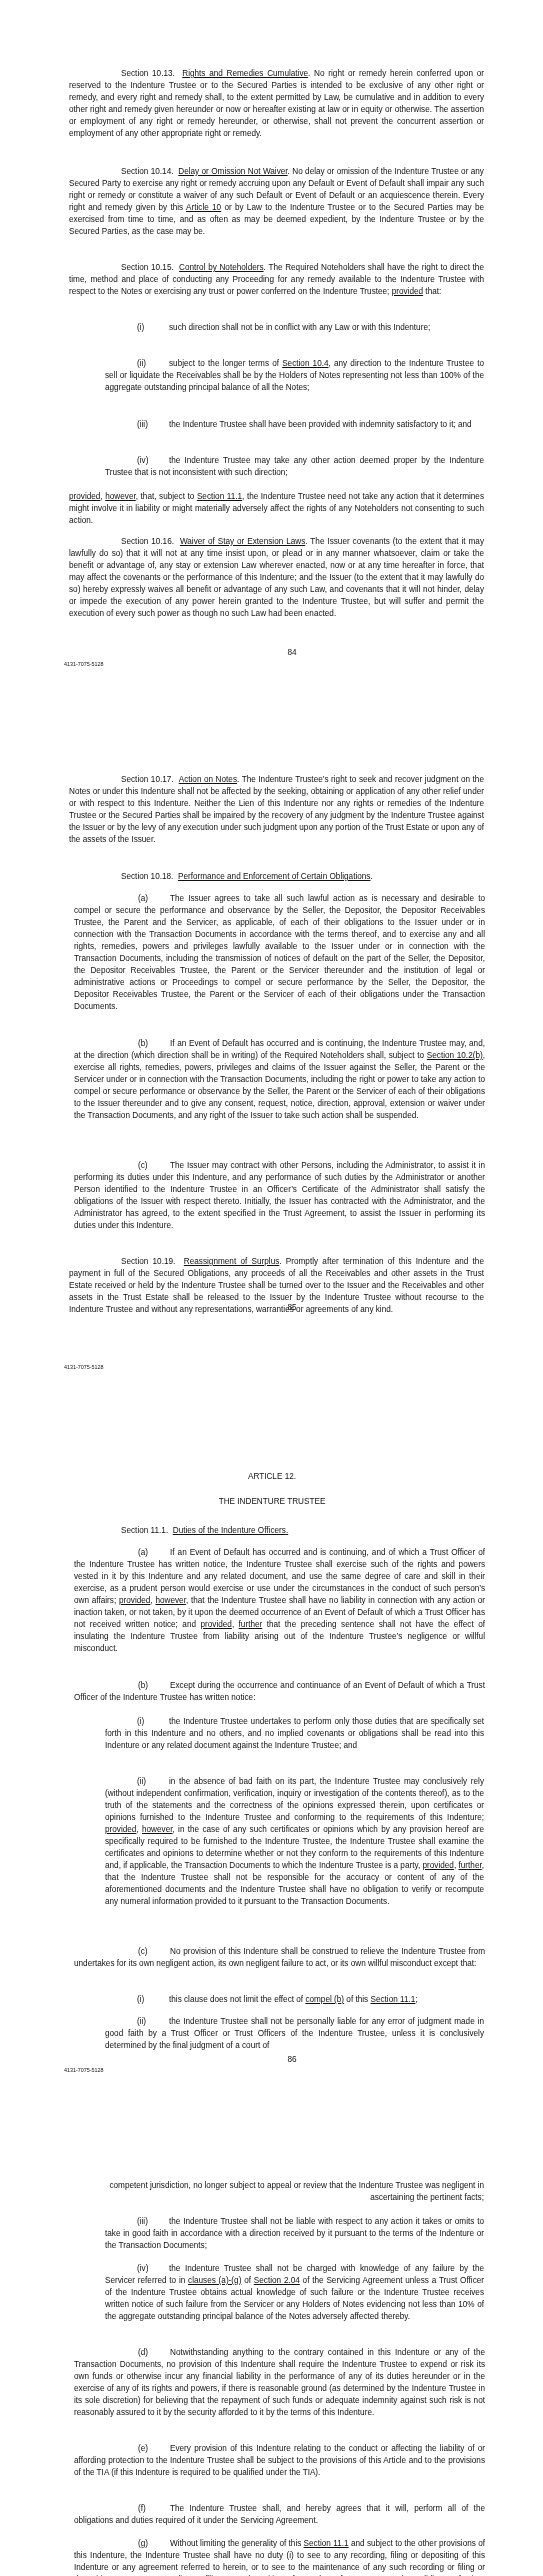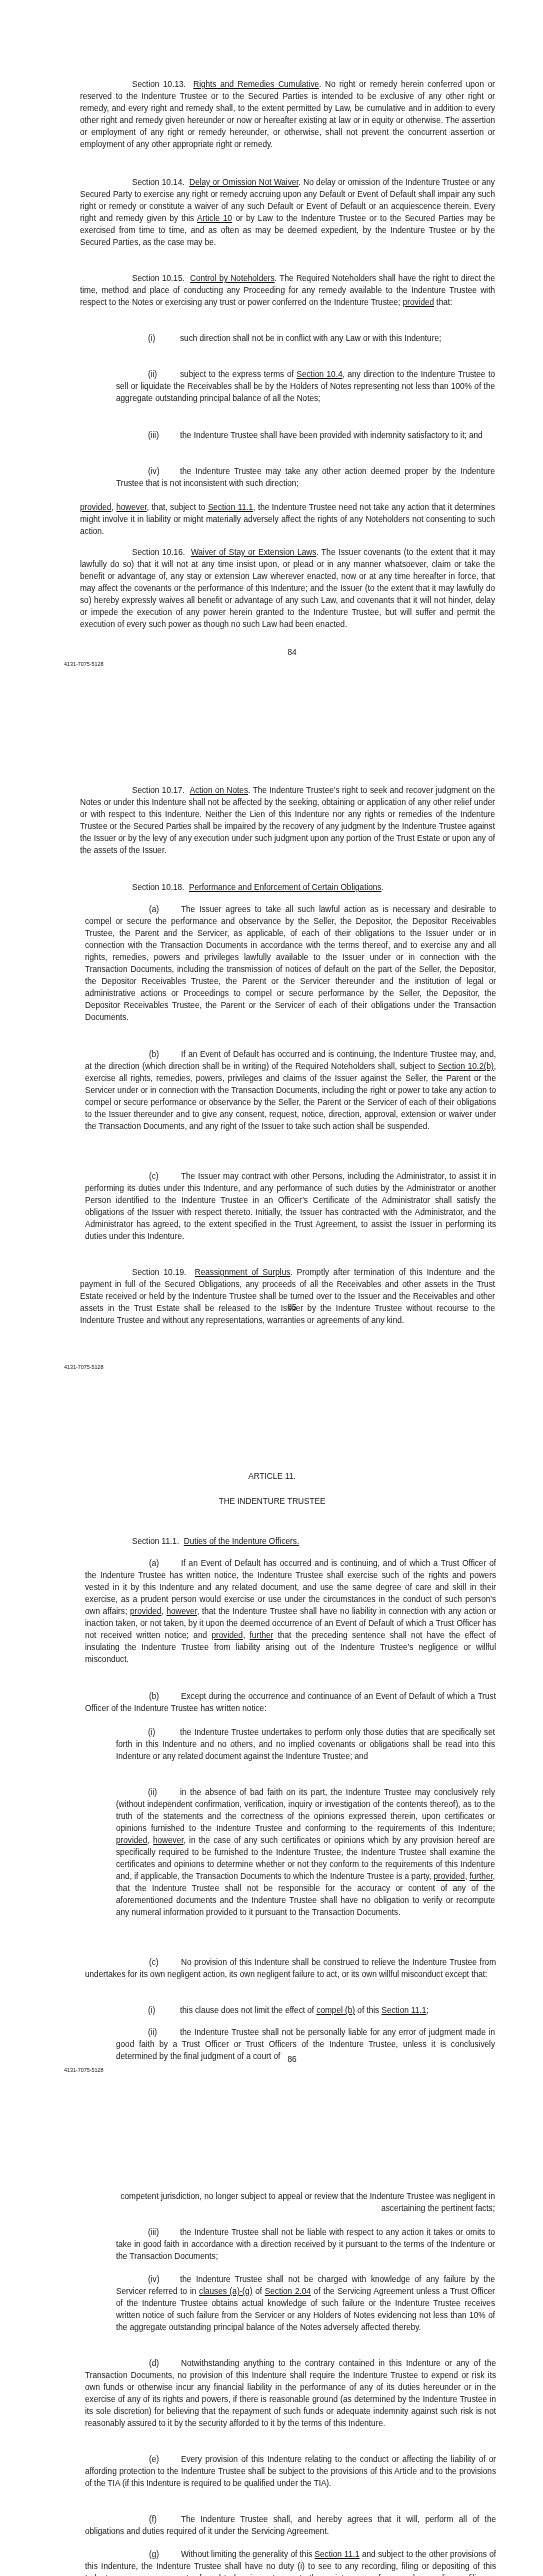--- a/index.html
+++ b/index.html
@@ -1,19 +1,19 @@
 <!DOCTYPE html>
 <html style="font-size:8.2px"><head>
 <meta charset="utf-8">
 <style>
   html, body { margin: 0; padding: 0; background: #ffffff; }
   body { width: 544px; height: 2813px; position: relative; overflow: hidden;
          font-family: "Liberation Sans", sans-serif; color: #111111; }
   .blk { position: absolute; left: 64px; width: 415px; font-size: 8.2px; line-height: 12px;
-         text-align: justify; margin: 16px; }
+         text-align: justify; margin: 5px; }
   .blk.sub { left: 100px; width: 379px; }
   .blk.cl { left: 69px; width: 411px; }
   .ind1 { display: inline-block; width: 52px; }          
   .ind-sub { display: inline-block; width: 32px; }        
   .ind-cl { display: inline-block; width: 64px; }        
   .lbl { display: inline-block; width: 32px; }
   u { text-decoration: underline; text-underline-offset: 1px; }
   .center { position: absolute; left: 0; width: 544px; text-align: center; font-size: 8.2px; line-height: 10.3px; }
   .pgnum { position: absolute; left: 0; width: 544px; text-align: center; font-size: 8.2px; padding-left: 20px; }
   .docid { position: absolute; left: 64px; font-size: 5.4px; }
@@ -22,21 +22,21 @@
 <body>
 
 <p class="blk" style="top:63px"><span class="ind1"></span><span>Section 10.13.</span>&nbsp;&nbsp;<u>Rights and Remedies Cumulative</u><span>.  No right or remedy herein conferred upon or reserved to the Indenture Trustee or to the Secured Parties is intended to be exclusive of any other right or remedy, and every right and remedy shall, to the extent permitted by Law, be cumulative and in addition to every other right and remedy given hereunder or now or hereafter existing at law or in equity or otherwise.  The assertion or employment of any right or remedy hereunder, or otherwise, shall not prevent the concurrent assertion or employment of any other appropriate right or remedy.</span></p>
 
 <p class="blk" style="top:161px"><span class="ind1"></span><span>Section 10.14.</span>&nbsp;&nbsp;<u>Delay or Omission Not Waiver</u><span>.  No delay or omission of the Indenture Trustee or any Secured Party to exercise any right or remedy accruing upon any Default or Event of Default shall impair any such right or remedy or constitute a waiver of any such Default or Event of Default or an acquiescence therein.  Every right and remedy given by this </span><u>Article 10</u><span> or by Law to the Indenture Trustee or to the Secured Parties may be exercised from time to time, and as often as may be deemed expedient, by the Indenture Trustee or by the Secured Parties, as the case may be.</span></p>
 
 <p class="blk" style="top:257px"><span class="ind1"></span><span>Section 10.15.</span>&nbsp;&nbsp;<u>Control by Noteholders</u><span>.  The Required Noteholders shall have the right to direct the time, method and place of conducting any Proceeding for any remedy available to the Indenture Trustee with respect to the Notes or exercising any trust or power conferred on the Indenture Trustee; </span><u>provided</u><span> that:</span></p>
 
 <p class="blk sub" style="top:317px"><span class="ind-sub"></span><span class="lbl">(i)</span><span>such direction shall not be in conflict with any Law or with this Indenture;</span></p>
 
-<p class="blk sub" style="top:353px"><span class="ind-sub"></span><span class="lbl">(ii)</span><span>subject to the express terms of </span><u>Section 10.4</u><span>, any direction to the Indenture Trustee to sell or liquidate the Receivables shall be by the Holders of Notes representing not less than 100% of the aggregate outstanding principal balance of all the Notes;</span></p>
+<p class="blk sub" style="top:353px"><span class="ind-sub"></span><span class="lbl">(ii)</span><span>subject to the longer terms of </span><u>Section 10.4</u><span>, any direction to the Indenture Trustee to sell or liquidate the Receivables shall be by the Holders of Notes representing not less than 100% of the aggregate outstanding principal balance of all the Notes;</span></p>
 
 <p class="blk sub" style="top:414px"><span class="ind-sub"></span><span class="lbl">(iii)</span><span>the Indenture Trustee shall have been provided with indemnity satisfactory to it; and</span></p>
 
 <p class="blk sub" style="top:450px"><span class="ind-sub"></span><span class="lbl">(iv)</span><span>the Indenture Trustee may take any other action deemed proper by the Indenture Trustee that is not inconsistent with such direction;</span></p>
 
 <p class="blk" style="top:486px"><u>provided</u>, <u>however</u><span>, that, subject to </span><u>Section 11.1</u><span>, the Indenture Trustee need not take any action that it determines might involve it in liability or might materially adversely affect the rights of any Noteholders not consenting to such action.</span></p>
 
 <p class="blk" style="top:531px"><span class="ind1"></span><span>Section 10.16.</span>&nbsp;&nbsp;<u>Waiver of Stay or Extension Laws</u><span>.  The Issuer covenants (to the extent that it may lawfully do so) that it will not at any time insist upon, or plead or in any manner whatsoever, claim or take the benefit or advantage of, any stay or extension Law wherever enacted, now or at any time hereafter in force, that may affect the covenants or the performance of this Indenture; and the Issuer (to the extent that it may lawfully do so) hereby expressly waives all benefit or advantage of any such Law, and covenants that it will not hinder, delay or impede the execution of any power herein granted to the Indenture Trustee, but will suffer and permit the execution of every such power as though no such Law had been enacted.</span></p>
 
 <div class="pgnum" style="top:648px">84</div>
@@ -50,21 +50,21 @@
 
 <p class="blk cl" style="top:1033px"><span class="ind-cl"></span><span class="lbl">(b)</span><span>If an Event of Default has occurred and is continuing, the Indenture Trustee may, and, at the direction (which direction shall be in writing) of the Required Noteholders shall, subject to </span><u>Section 10.2(b)</u><span>, exercise all rights, remedies, powers, privileges and claims of the Issuer against the Seller, the Parent or the Servicer under or in connection with the Transaction Documents, including the right or power to take any action to compel or secure performance or observance by the Seller, the Parent or the Servicer of each of their obligations to the Issuer thereunder and to give any consent, request, notice, direction, approval, extension or waiver under the Transaction Documents, and any right of the Issuer to take such action shall be suspended.</span></p>
 
 <p class="blk cl" style="top:1155px"><span class="ind-cl"></span><span class="lbl">(c)</span><span>The Issuer may contract with other Persons, including the Administrator, to assist it in performing its duties under this Indenture, and any performance of such duties by the Administrator or another Person identified to the Indenture Trustee in an Officer’s Certificate of the Administrator shall satisfy the obligations of the Issuer with respect thereto. Initially, the Issuer has contracted with the Administrator, and the Administrator has agreed, to the extent specified in the Trust Agreement, to assist the Issuer in performing its duties under this Indenture.</span></p>
 
 <p class="blk" style="top:1251px"><span class="ind1"></span><span>Section 10.19.</span>&nbsp;&nbsp;<u>Reassignment of Surplus</u><span>.  Promptly after termination of this Indenture and the payment in full of the Secured Obligations, any proceeds of all the Receivables and other assets in the Trust Estate received or held by the Indenture Trustee shall be turned over to the Issuer and the Receivables and other assets in the Trust Estate shall be released to the Issuer by the Indenture Trustee without recourse to the Indenture Trustee and without any representations, warranties or agreements of any kind.</span></p>
 
 <div class="pgnum" style="top:1303px">85</div>
 <div class="docid" style="top:1364px">4131-7075-5128</div>
 
-<div class="center" style="top:1472px">ARTICLE 11.</div>
+<div class="center" style="top:1472px">ARTICLE 12.</div>
 <div class="center" style="top:1497px">THE INDENTURE TRUSTEE</div>
 
 <p class="blk" style="top:1520px"><span class="ind1"></span><span>Section 11.1.</span>&nbsp;&nbsp;<u>Duties of the Indenture Officers</u><u>.</u></p>
 
 <p class="blk cl" style="top:1542px"><span class="ind-cl"></span><span class="lbl">(a)</span><span>If an Event of Default has occurred and is continuing, and of which a Trust Officer of the Indenture Trustee has written notice, the Indenture Trustee shall exercise such of the rights and powers vested in it by this Indenture and any related document, and use the same degree of care and skill in their exercise, as a prudent person would exercise or use under the circumstances in the conduct of such person’s own affairs; </span><u>provided</u>, <u>however</u><span>, that the Indenture Trustee shall have no liability in connection with any action or inaction taken, or not taken, by it upon the deemed occurrence of an Event of Default of which a Trust Officer has not received written notice; and </span><u>provided</u>, <u>further</u><span> that the preceding sentence shall not have the effect of insulating the Indenture Trustee from liability arising out of the Indenture Trustee’s negligence or willful misconduct.</span></p>
 
 <p class="blk cl" style="top:1675px"><span class="ind-cl"></span><span class="lbl">(b)</span><span>Except during the occurrence and continuance of an Event of Default of which a Trust Officer of the Indenture Trustee has written notice:</span></p>
 
 <p class="blk sub" style="top:1711px"><span class="ind-sub"></span><span class="lbl">(i)</span><span>the Indenture Trustee undertakes to perform only those duties that are specifically set forth in this Indenture and no others, and no implied covenants or obligations shall be read into this Indenture or any related document against the Indenture Trustee; and</span></p>
 

